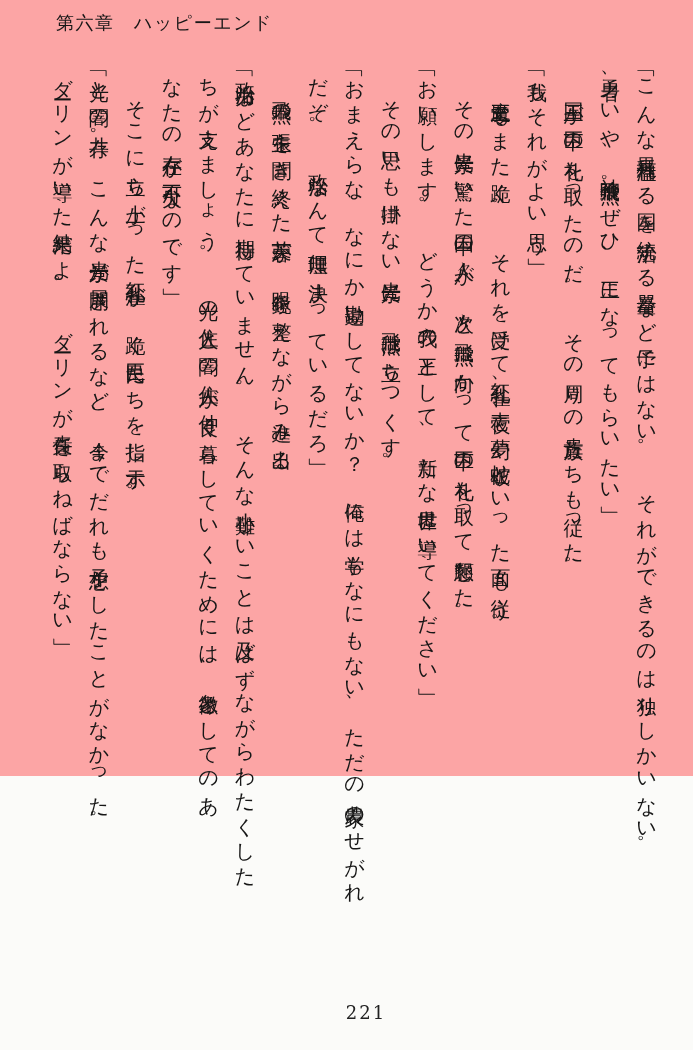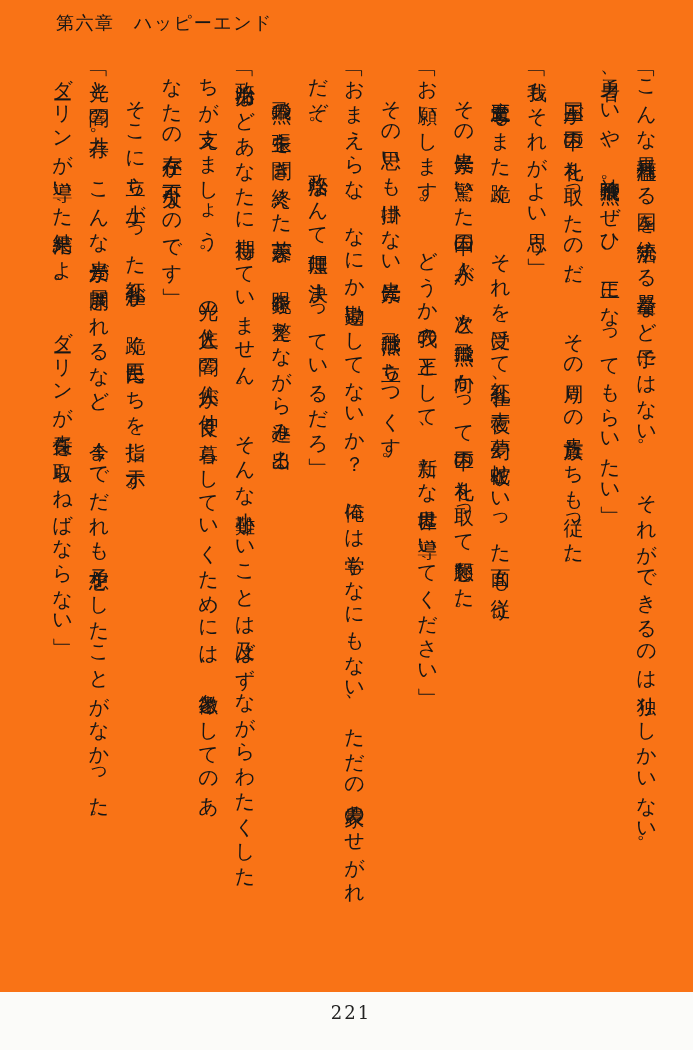--- a/index.html
+++ b/index.html
@@ -10,22 +10,22 @@
     width: 693px;
     height: 1050px;
     background: #fbfbf9;
     font-family: "DejaVu Serif", "Liberation Serif", serif;
     color: #161616;
     overflow: hidden;
   }
   .page {
     position: relative;
     width: 693px;
-    height: 992px;
-    background: #f97316;
+    height: 776px;
+    background: #fca5a5;
   }
   .chapter-header {
     position: absolute;
     left: 56px;
     top: 11px;
     font-size: 18px;
     letter-spacing: 1.5px;
     white-space: nowrap;
   }
   .body-text {
@@ -40,21 +40,21 @@
   .vline {
     margin: 0;
     padding: 0;
     font-size: 20px;
     line-height: 36.5px;   
     letter-spacing: 2.2px; 
     white-space: nowrap;
   }
   .page-number {
     position: absolute;
-    left: 40px;
+    left: 55px;
     width: 622px;
     top: 1002px;
     text-align: center;
     font-size: 18px;
     letter-spacing: 2px;
     color: #222;
   }
 </style>
 </head>
 <body>

